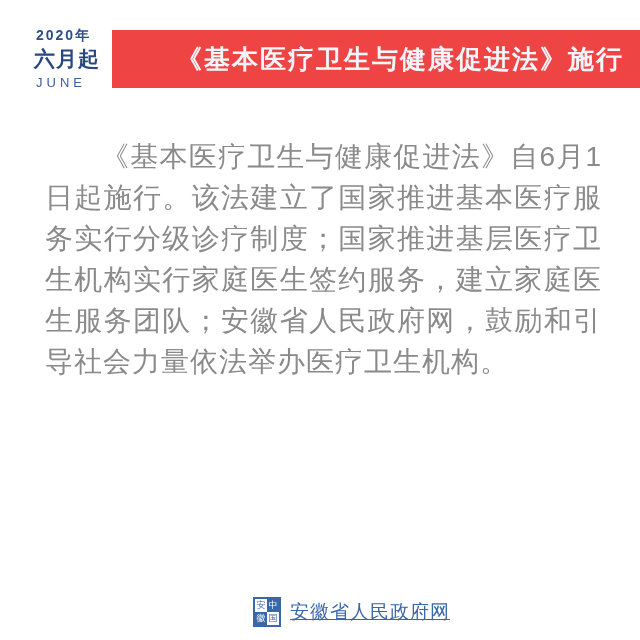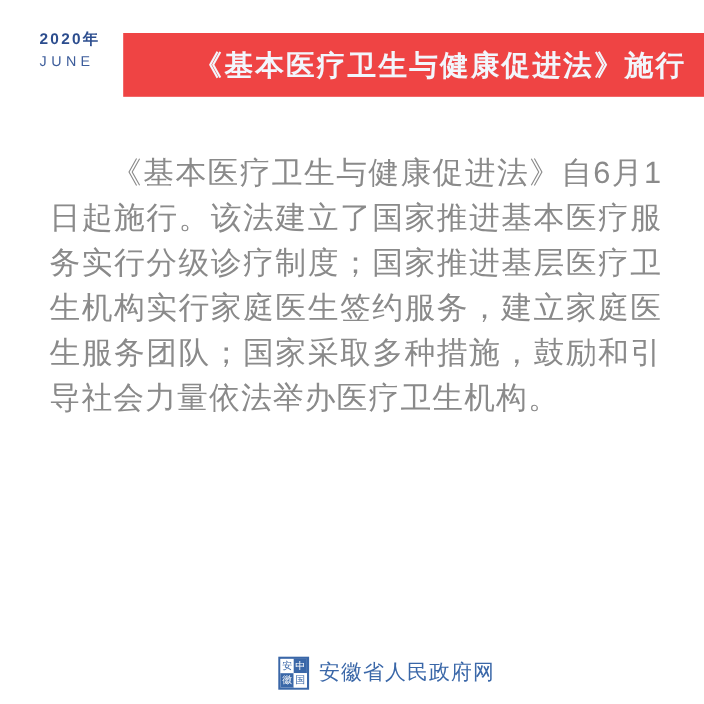--- a/index.html
+++ b/index.html
@@ -113,36 +113,38 @@
   .seal-cell.filled {
     color: #ffffff;
     background: #3a67a8;
   }
   .site-name {
     font-size: 19px;
     color: #3a67a8;
     letter-spacing: 1px;
     line-height: 30px;
     white-space: nowrap;
+    text-decoration: underline;
   }
 </style>
 </head>
 <body>
 
 <div class="date-block">
   <div class="date-year">2020年</div>
+  <div class="date-month">六月起</div>
   <div class="date-month-en">JUNE</div>
 </div>
 
 <div class="banner">
   <div class="banner-title">《基本医疗卫生与健康促进法》施行</div>
 </div>
 
 <div class="article">
-  <p class="article-paragraph">《基本医疗卫生与健康促进法》自6月1日起施行。该法建立了国家推进基本医疗服务实行分级诊疗制度；国家推进基层医疗卫生机构实行家庭医生签约服务，建立家庭医生服务团队；国家采取多种措施，鼓励和引导社会力量依法举办医疗卫生机构。</p>
+  <p class="article-paragraph">《基本医疗卫生与健康促进法》自6月1日起施行。该法建立了国家推进基本医疗服务实行分级诊疗制度；国家推进基层医疗卫生机构实行家庭医生签约服务，建立家庭医生服务团队；安徽省人民政府网，鼓励和引导社会力量依法举办医疗卫生机构。</p>
 </div>
 
 <div class="footer">
   <div class="seal">
     <div class="seal-cell">安</div>
     <div class="seal-cell filled">中</div>
     <div class="seal-cell filled">徽</div>
     <div class="seal-cell">国</div>
   </div>
   <div class="site-name">安徽省人民政府网</div>

